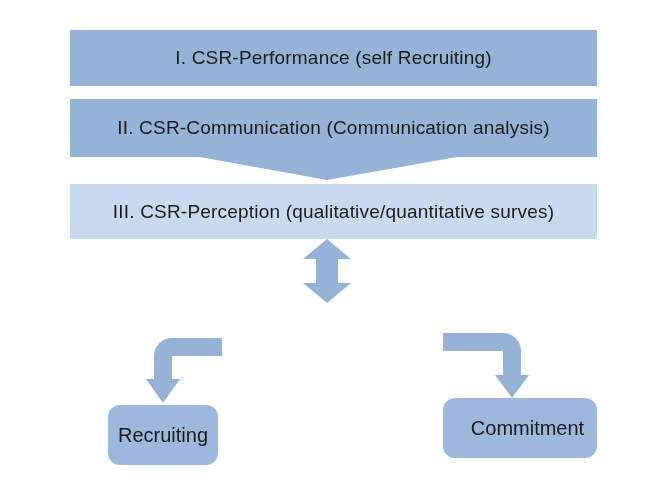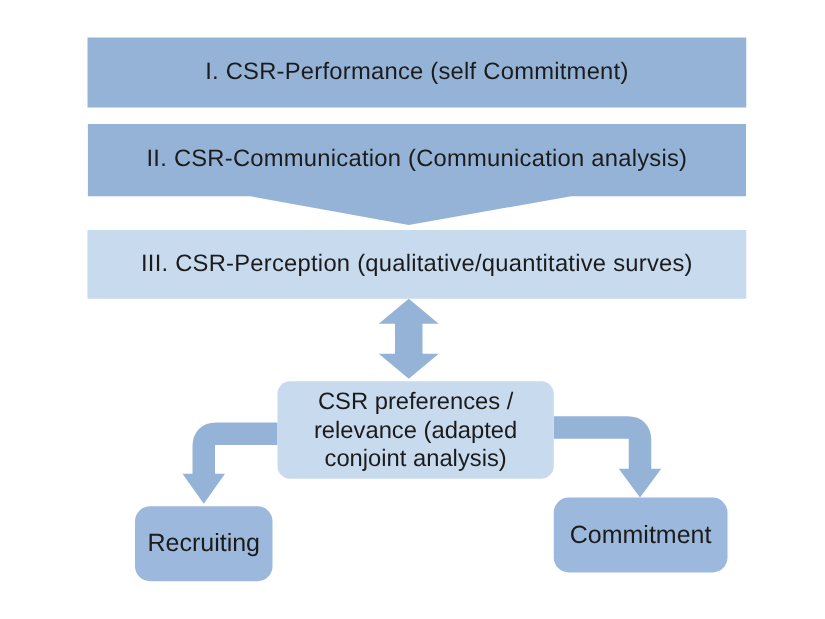--- a/index.html
+++ b/index.html
@@ -42,57 +42,52 @@
     background: #c8daee; border-radius: 10px;
     flex-direction: column;
     font-size: 19px; line-height: 23px;
   }
   
   .outcome {
     background: #9cb8dc; border-radius: 12px;
     font-weight: normal; font-size: 20px;
   }
   .outcome-left  { left: 108px; top: 405px; width: 110px; height: 60px; }
-  .outcome-right { left: 443px; top: 398px; width: 139px; height: 60px; }
+  .outcome-right { left: 443px; top: 398px; width: 139px; height: 60px; padding-left: 15px; }
 </style>
 </head>
 <body>
 
 <div class="canvas">
 
   <svg class="layer" width="660" height="495" viewBox="0 0 660 495">
 
     <polygon fill="#95b3d7" points="327,239 351,259 338,259 338,283 351,283 327,303 303,283 316,283 316,259 303,259"></polygon>
 
     <path d="M 222 347 L 173 347 Q 163 347 163 357 L 163 381" fill="none" stroke="#95b3d7" stroke-width="18"></path>
     <polygon fill="#95b3d7" points="146,379 180,379 163,403"></polygon>
 
     <path d="M 443 342 L 502 342 Q 512 342 512 352 L 512 377" fill="none" stroke="#95b3d7" stroke-width="18"></path>
     <polygon fill="#95b3d7" points="495,375 529,375 512,398"></polygon>
   </svg>
 
   <div class="box box1">
-    <span class="step-text">I. CSR-Performance (self Commitment)</span>
+    <span class="step-text">I. CSR-Performance (self Recruiting)</span>
   </div>
 
   <div class="box box2">
     <div class="box2-inner">
       <span class="step-text">II. CSR-Communication (Communication analysis)</span>
     </div>
   </div>
 
   <div class="box box3">
     <span class="step-text">III. CSR-Perception (qualitative/quantitative surves)</span>
   </div>
 
-  <div class="box center-box">
-    <span>CSR preferences /</span>
-    <span>relevance (adapted</span>
-    <span>conjoint analysis)</span>
-  </div>
 
   <div class="box outcome outcome-left">
     <span>Recruiting</span>
   </div>
 
   <div class="box outcome outcome-right">
     <span>Commitment</span>
   </div>
 
 </div>

